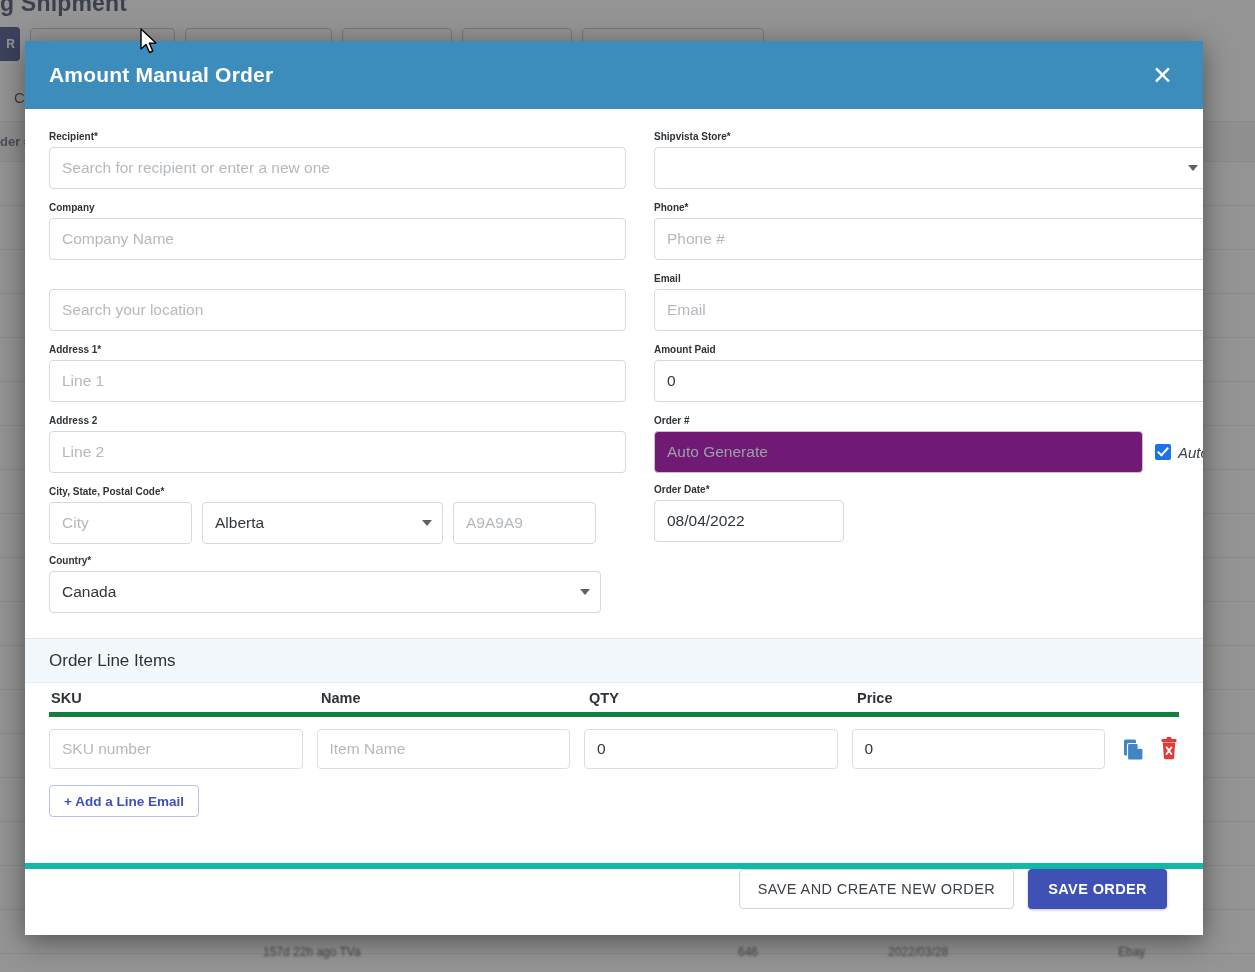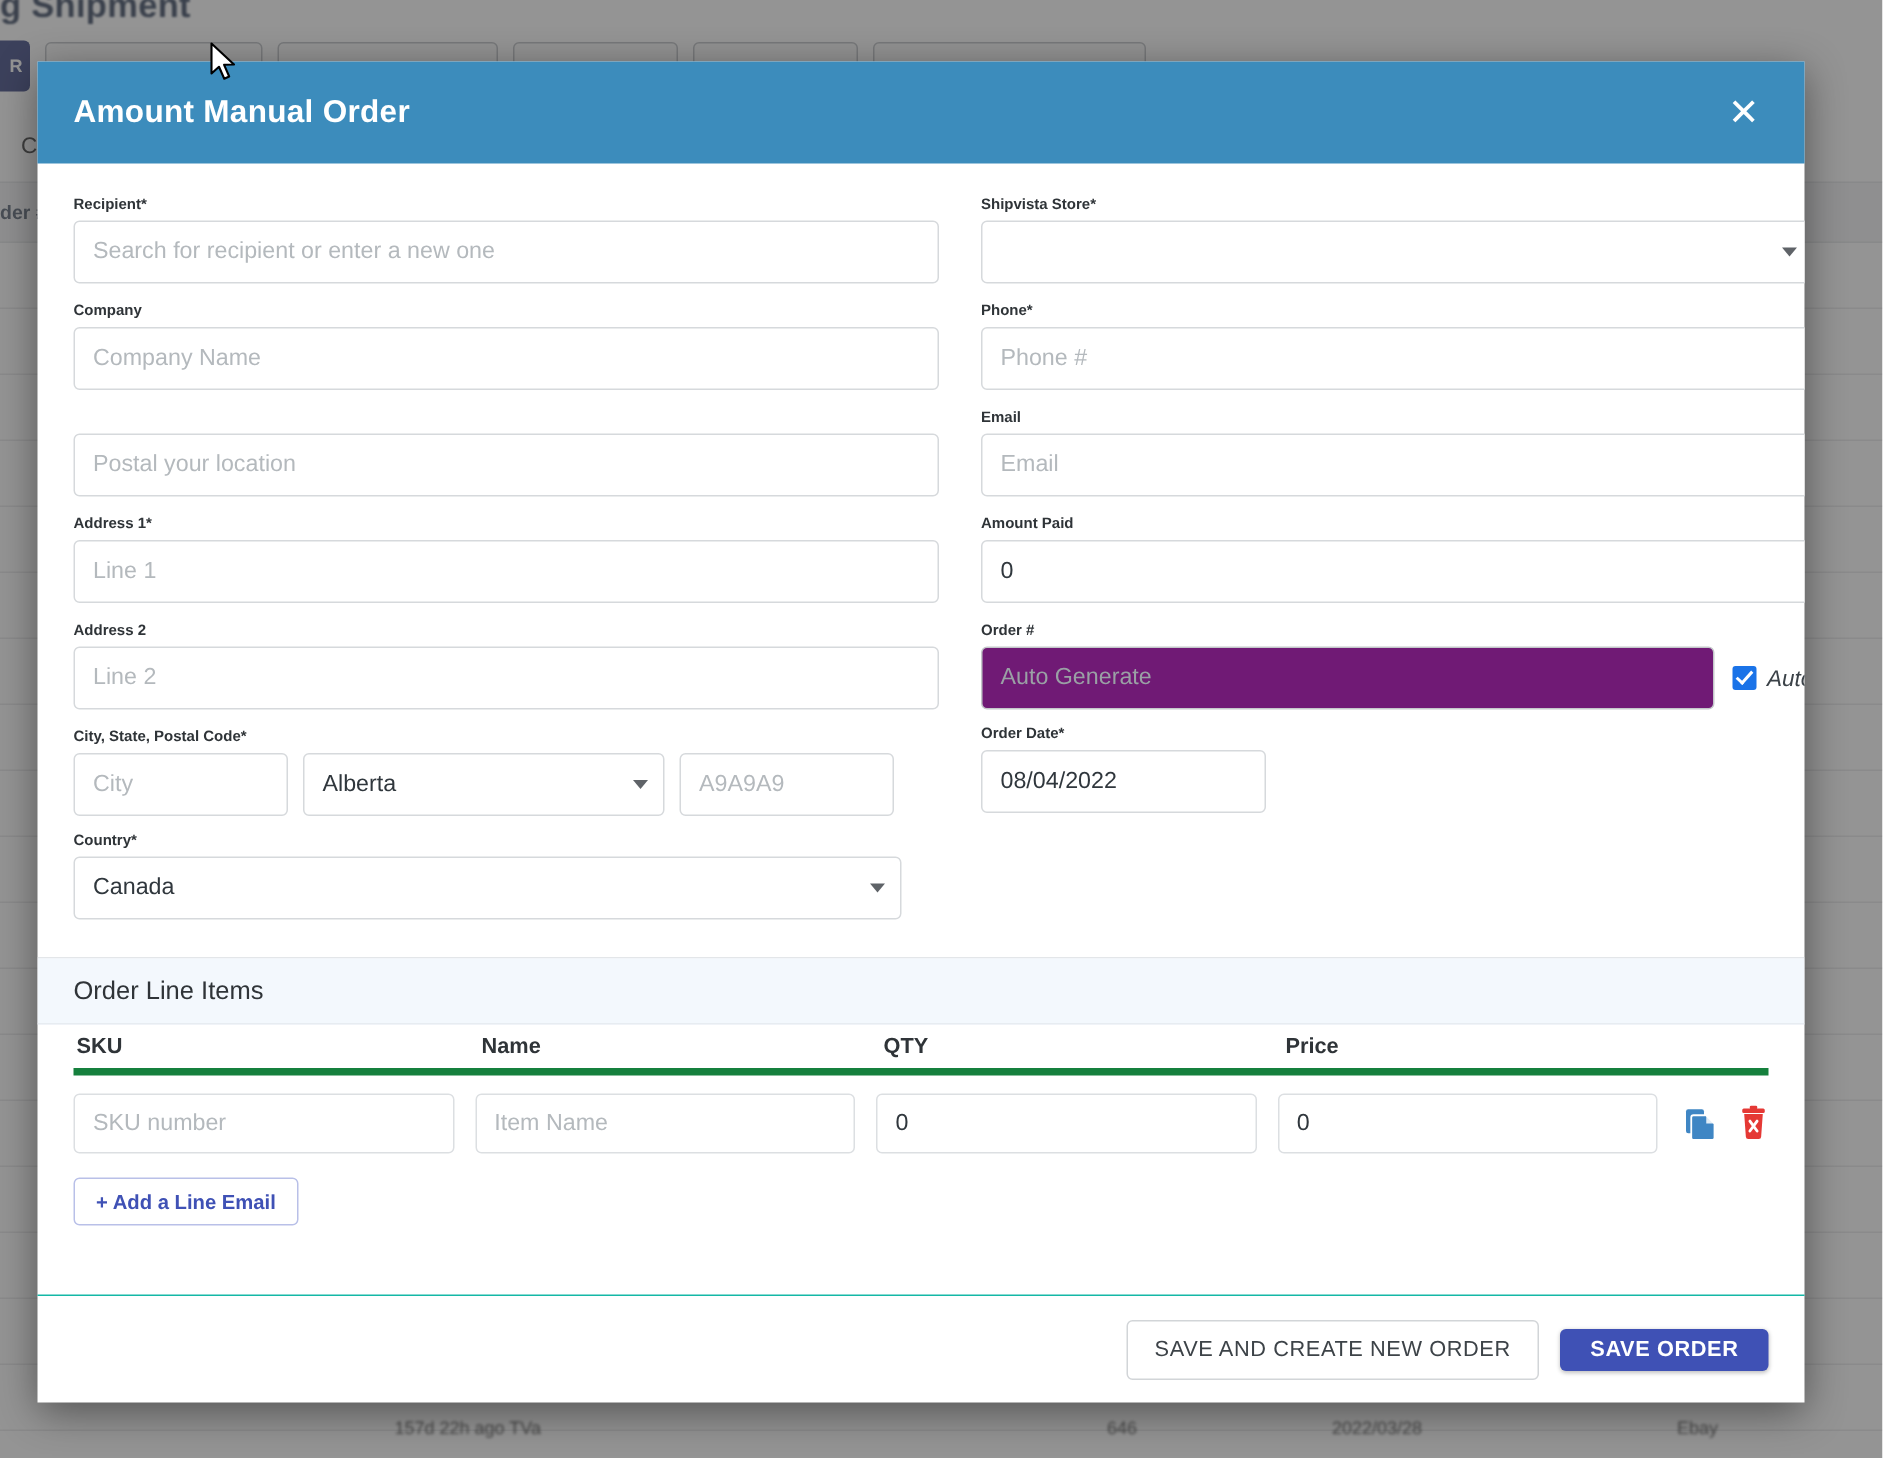--- a/index.html
+++ b/index.html
@@ -193,33 +193,33 @@
     margin: 16px 0 0 24px;
     display: inline-flex; align-items: center; justify-content: center;
     height: 32px; padding: 0 14px;
     border: 1px solid #b9c0e8; border-radius: 4px;
     color: #3f51b5; font-size: 13.5px; font-weight: bold;
     background: #fff; cursor: pointer;
   }
 
   .modal-footer {
     flex: 0 0 auto;
-    border-top: 1px solid #14b8a6;
+    border-top: 6px solid #14b8a6;
     height: 72px;
-    display: flex; align-items: center; justify-content: flex-end;
-    gap: 14px; padding-right: 24px;
+    display: flex; justify-content: flex-end;
+    gap: 14px; padding-right: 36px;
   }
   .btn-outline {
     height: 40px; padding: 0 18px;
     border: 1px solid #d2d5d8; border-radius: 4px; background: #fff;
     color: #3d4348; font-size: 14.5px; letter-spacing: .4px;
     display: flex; align-items: center; cursor: pointer;
   }
   .btn-primary {
-    height: 28px; padding: 0 20px;
+    height: 40px; padding: 0 20px;
     border: none; border-radius: 4px; background: #3f51b5;
     color: #fff; font-size: 14.5px; font-weight: bold; letter-spacing: .4px;
     display: flex; align-items: center; cursor: pointer;
     box-shadow: 0 1px 3px rgba(0,0,0,.25);
   }
 </style>
 </head>
 <body>
 
 <div id="backdrop">
@@ -285,21 +285,21 @@
 
       <div class="col">
 
         <label class="fl">Recipient*</label>
         <div class="field ph">Search for recipient or enter a new one</div>
 
         <label class="fl">Company</label>
         <div class="field ph">Company Name</div>
 
         <label class="fl spacer-hidden">&nbsp;</label>
-        <div class="field ph">Postal your location</div>
+        <div class="field ph">Search your location</div>
 
         <label class="fl">Address 1*</label>
         <div class="field ph">Line 1</div>
 
         <label class="fl">Address 2</label>
         <div class="field ph">Line 2</div>
 
         <label class="fl">City, State, Postal Code*</label>
         <div class="row3">
           <div class="field ph f-city">City</div>

